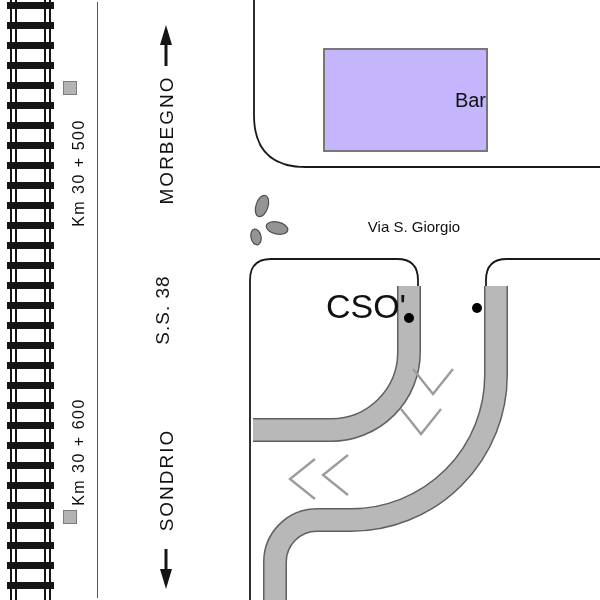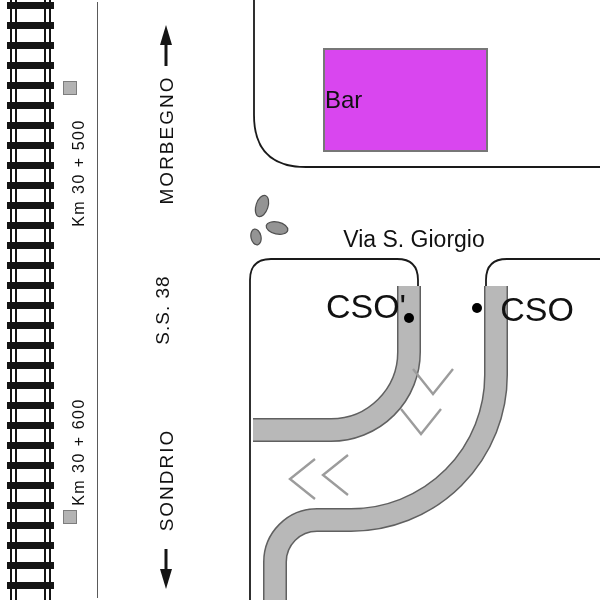--- a/index.html
+++ b/index.html
@@ -23,27 +23,27 @@
   .km-label{font-size:16px;letter-spacing:1.5px}
   .km-label.top{left:79px;top:173px}
   .km-label.bottom{left:79px;top:452px}
   .dir-label{font-size:19px;letter-spacing:2px}
   .dir-label.north{left:167px;top:140px}
   .dir-label.south{left:167px;top:480px}
   .hw-label{font-size:19px;letter-spacing:1px;left:163px;top:310px}
 
   
   .hlabel{position:absolute;white-space:nowrap;transform:translate(-50%,-50%)}
-  .street-label{left:414px;top:239px;font-size:23px}
+  .street-label{left:414px;top:226px;font-size:15px}
   .cso{font-size:34px}
   .cso.prime{left:366px;top:306px}
   .cso.main{left:537px;top:309px}
 
-  .bar{position:absolute;left:323px;top:48px;width:161px;height:100px;background:#d946ef;
-       border:2px solid #777;display:flex;align-items:center;justify-content:flex-start;font-size:24px}
+  .bar{position:absolute;left:323px;top:48px;width:161px;height:100px;background:#c4b5fd;
+       border:2px solid #777;display:flex;align-items:center;justify-content:flex-end;font-size:20px}
 
   svg.overlay{position:absolute;left:0;top:0;pointer-events:none}
 </style>
 </head>
 <body>
 
 <div class="canvas">
 
   <div class="railway">
     <div class="ties"></div>
@@ -106,15 +106,14 @@
       <ellipse cx="277" cy="228" rx="11" ry="6" transform="rotate(12 277 228)"></ellipse>
       <ellipse cx="256" cy="237" rx="5" ry="8" transform="rotate(-12 256 237)"></ellipse>
     </g>
 
     <circle cx="409" cy="318" r="5" fill="#000"></circle>
     <circle cx="477" cy="308" r="5" fill="#000"></circle>
   </svg>
 
   <div class="hlabel street-label">Via S. Giorgio</div>
   <div class="hlabel cso prime">CSO'</div>
-  <div class="hlabel cso main">CSO</div>
 
 </div>
 
 </body></html>

